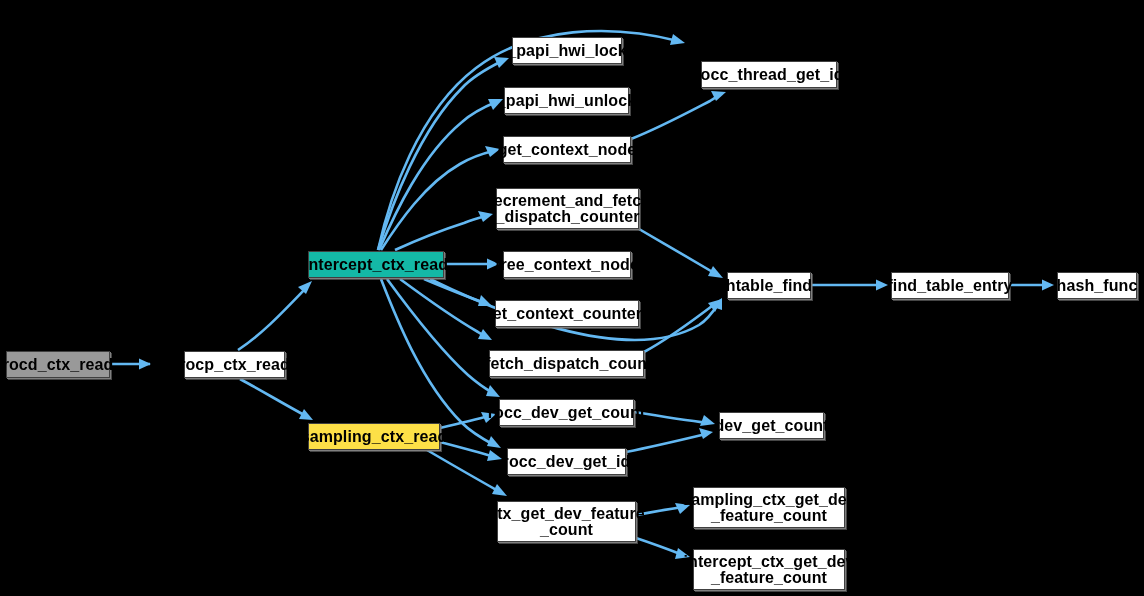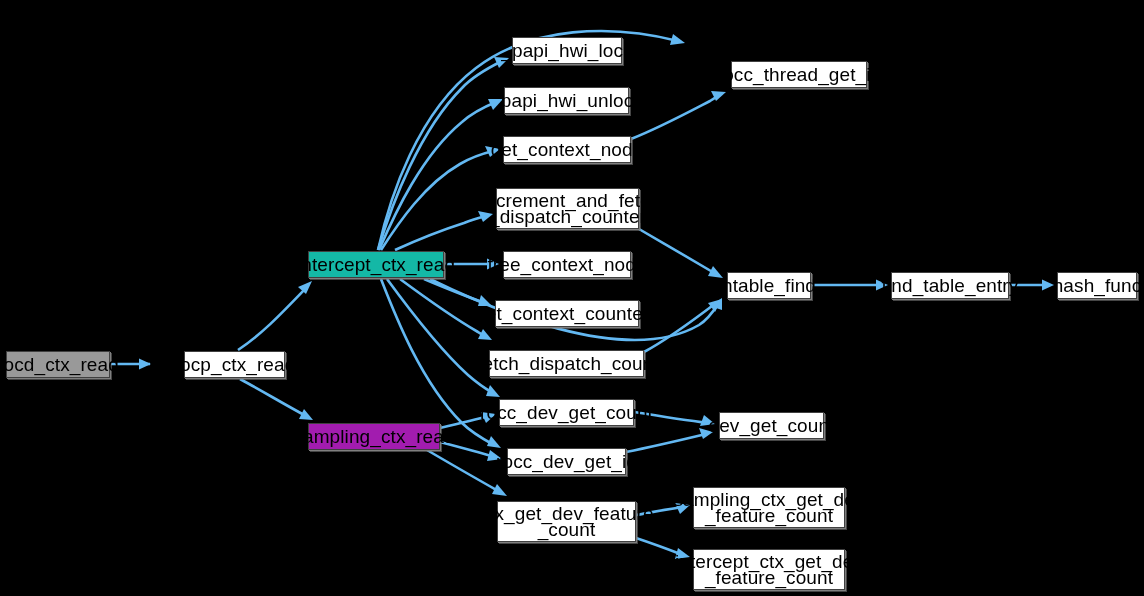--- a/index.html
+++ b/index.html
@@ -37,25 +37,26 @@
     position: absolute;
     box-sizing: border-box;
     background: #ffffff;
     border: 1px solid #404040;
     box-shadow: 1px 1px 0 0 #7f7f7f, 2px 2px 0 0 rgba(127,127,127,0.55);
     display: flex;
     align-items: center;
     justify-content: center;
     text-align: center;
     color: #000000;
-    font-size: 19px;
+    font-size: 16px;
     line-height: 15.5px;
     letter-spacing: 0.1px;
     white-space: pre;
     user-select: none;
+    font-weight: bold;
   }
   .node-box.highlight {
     background: #999999;
   }
   .node-label {
     display: block;
     padding: 0 6px;
   }
 </style>
 </head>
@@ -115,34 +116,34 @@
         <path class="edge-path" d="M811,285 L881,285" stroke="#63b8f2"></path>
         <polygon class="edge-head" points="888,285 876,279.5 876,290.5" fill="#63b8f2"></polygon>
         <path class="edge-path" d="M1009,285 L1047,285" stroke="#63b8f2"></path>
         <polygon class="edge-head" points="1054,285 1042,279.5 1042,290.5" fill="#63b8f2"></polygon>
       </g>
   </svg>
   <div id="nodes-layer">
       <div class="node-box highlight" style="left: 6px; top: 351px; width: 104px; height: 27px; background: rgb(153, 153, 153); border-color: rgb(64, 64, 64); color: rgb(0, 0, 0);"><span class="node-label">rocd_ctx_read</span></div>
       <div class="node-box" style="left: 160px; top: 351px; width: 101px; height: 27px; background: rgb(255, 255, 255); border-color: rgb(64, 64, 64); color: rgb(0, 0, 0); margin-left: 24px;"><span class="node-label">rocp_ctx_read</span></div>
       <div class="node-box" style="left: 308px; top: 251px; width: 136px; height: 27px; background: #14b8a6; border-color: rgb(64, 64, 64); color: rgb(0, 0, 0);"><span class="node-label">intercept_ctx_read</span></div>
-      <div class="node-box" style="left: 308px; top: 423px; width: 132px; height: 27px; background: #a21caf; border-color: rgb(64, 64, 64); color: rgb(0, 0, 0);"><span class="node-label">sampling_ctx_read</span></div>
+      <div class="node-box" style="left: 308px; top: 423px; width: 132px; height: 27px; background: #fde047; border-color: rgb(64, 64, 64); color: rgb(0, 0, 0);"><span class="node-label">sampling_ctx_read</span></div>
       <div class="node-box" style="left: 512px; top: 37px; width: 110px; height: 27px; background: rgb(255, 255, 255); border-color: rgb(64, 64, 64); color: rgb(0, 0, 0);"><span class="node-label">_papi_hwi_lock</span></div>
       <div class="node-box" style="left: 504px; top: 87px; width: 125px; height: 27px; background: rgb(255, 255, 255); border-color: rgb(64, 64, 64); color: rgb(0, 0, 0);"><span class="node-label">_papi_hwi_unlock</span></div>
       <div class="node-box" style="left: 503px; top: 136px; width: 128px; height: 27px; background: rgb(255, 255, 255); border-color: rgb(64, 64, 64); color: rgb(0, 0, 0);"><span class="node-label">get_context_node</span></div>
       <div class="node-box" style="left: 496px; top: 188px; width: 143px; height: 41px; background: rgb(255, 255, 255); border-color: rgb(64, 64, 64); color: rgb(0, 0, 0);"><span class="node-label">decrement_and_fetch
 _dispatch_counter</span></div>
       <div class="node-box" style="left: 503px; top: 251px; width: 128px; height: 27px; background: rgb(255, 255, 255); border-color: rgb(64, 64, 64); color: rgb(0, 0, 0);"><span class="node-label">free_context_node</span></div>
       <div class="node-box" style="left: 495px; top: 300px; width: 144px; height: 27px; background: rgb(255, 255, 255); border-color: rgb(64, 64, 64); color: rgb(0, 0, 0);"><span class="node-label">get_context_counters</span></div>
       <div class="node-box" style="left: 489px; top: 350px; width: 155px; height: 27px; background: rgb(255, 255, 255); border-color: rgb(64, 64, 64); color: rgb(0, 0, 0); padding-left: 20px;"><span class="node-label">fetch_dispatch_counter</span></div>
       <div class="node-box" style="left: 499px; top: 399px; width: 135px; height: 27px; background: rgb(255, 255, 255); border-color: rgb(64, 64, 64); color: rgb(0, 0, 0);"><span class="node-label">rocc_dev_get_count</span></div>
       <div class="node-box" style="left: 507px; top: 448px; width: 119px; height: 27px; background: rgb(255, 255, 255); border-color: rgb(64, 64, 64); color: rgb(0, 0, 0);"><span class="node-label">rocc_dev_get_id</span></div>
       <div class="node-box" style="left: 497px; top: 501px; width: 139px; height: 41px; background: rgb(255, 255, 255); border-color: rgb(64, 64, 64); color: rgb(0, 0, 0);"><span class="node-label">ctx_get_dev_feature
 _count</span></div>
-      <div class="node-box" style="left: 701px; top: 61px; width: 136px; height: 27px; background: rgb(255, 255, 255); border-color: rgb(64, 64, 64); color: rgb(0, 0, 0); margin-left: 30px;"><span class="node-label">rocc_thread_get_id</span></div>
+      <div class="node-box" style="left: 701px; top: 61px; width: 136px; height: 27px; background: rgb(255, 255, 255); border-color: rgb(64, 64, 64); color: rgb(0, 0, 0);"><span class="node-label">rocc_thread_get_id</span></div>
       <div class="node-box" style="left: 727px; top: 272px; width: 84px; height: 27px; background: rgb(255, 255, 255); border-color: rgb(64, 64, 64); color: rgb(0, 0, 0); align-items: center;"><span class="node-label">htable_find</span></div>
       <div class="node-box" style="left: 719px; top: 412px; width: 105px; height: 27px; background: rgb(255, 255, 255); border-color: rgb(64, 64, 64); color: rgb(0, 0, 0);"><span class="node-label">dev_get_count</span></div>
       <div class="node-box" style="left: 693px; top: 487px; width: 152px; height: 41px; background: rgb(255, 255, 255); border-color: rgb(64, 64, 64); color: rgb(0, 0, 0);"><span class="node-label">sampling_ctx_get_dev
 _feature_count</span></div>
       <div class="node-box" style="left: 693px; top: 549px; width: 152px; height: 41px; background: rgb(255, 255, 255); border-color: rgb(64, 64, 64); color: rgb(0, 0, 0); text-align: center;"><span class="node-label">intercept_ctx_get_dev
 _feature_count</span></div>
       <div class="node-box" style="left: 891px; top: 272px; width: 118px; height: 27px; background: rgb(255, 255, 255); border-color: rgb(64, 64, 64); color: rgb(0, 0, 0);"><span class="node-label">find_table_entry</span></div>
       <div class="node-box" style="left: 1057px; top: 272px; width: 80px; height: 27px; background: rgb(255, 255, 255); border-color: rgb(64, 64, 64); color: rgb(0, 0, 0);"><span class="node-label">hash_func</span></div>
     </div>
 </div>

